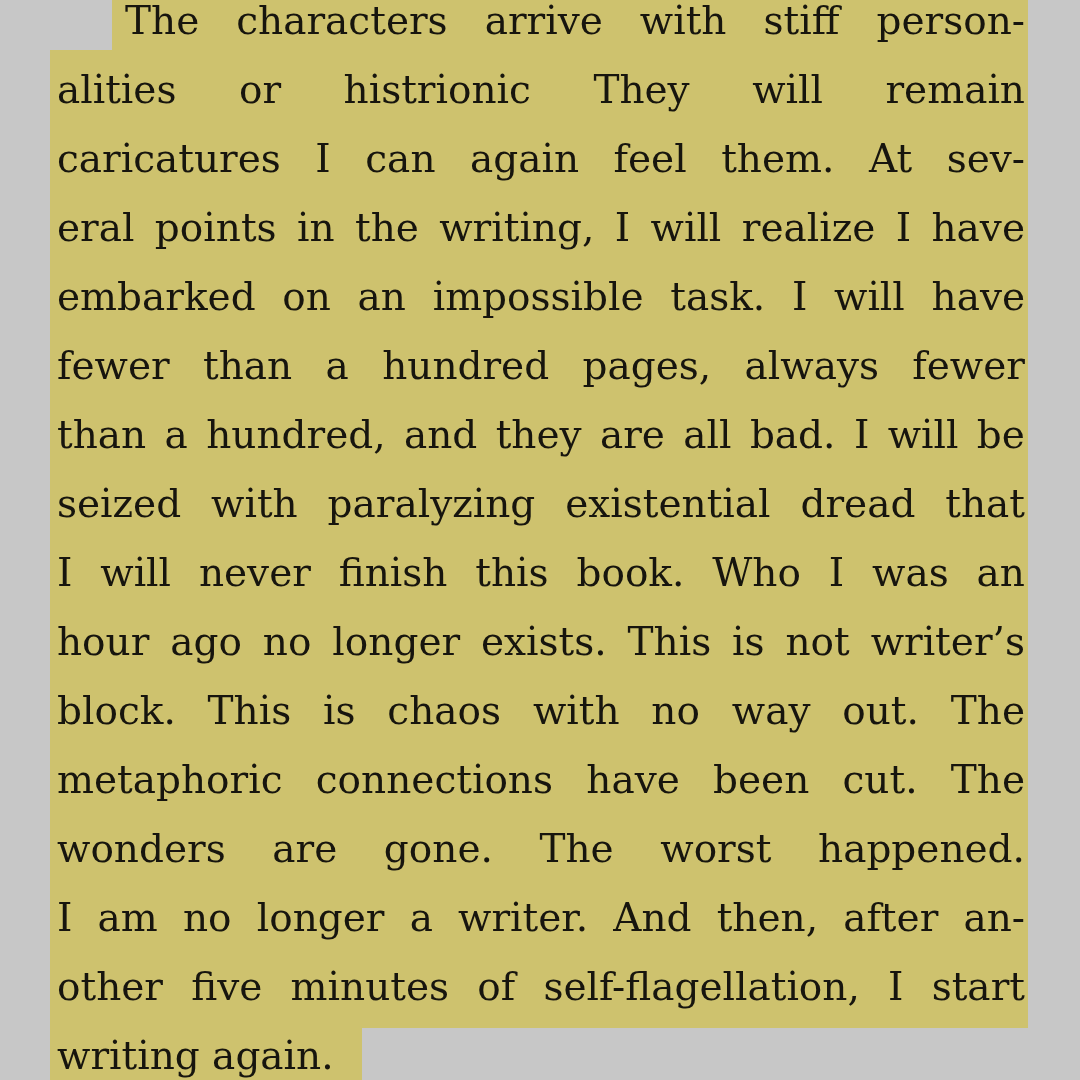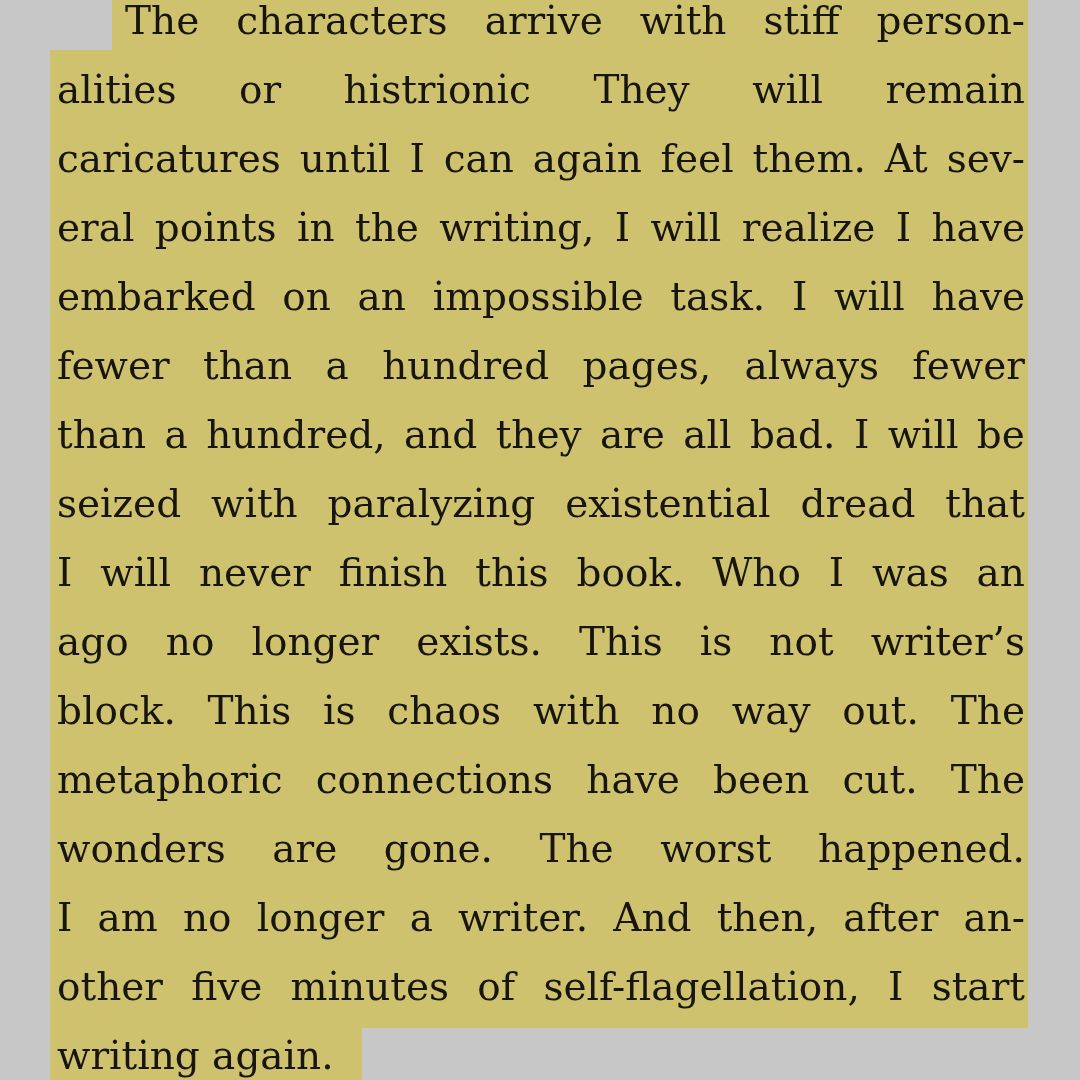--- a/index.html
+++ b/index.html
@@ -61,21 +61,20 @@
       <div class="line">
         <span>alities</span>
         <span>or</span>
         <span>histrionic</span>
         <span>They</span>
         <span>will</span>
         <span>remain</span>
       </div>
       <div class="line">
         <span>caricatures</span>
-        <span>until</span>
         <span>I</span>
         <span>can</span>
         <span>again</span>
         <span>feel</span>
         <span>them.</span>
         <span>At</span>
         <span>sev-</span>
       </div>
       <div class="line">
         <span>eral</span>
@@ -135,20 +134,21 @@
         <span>never</span>
         <span>finish</span>
         <span>this</span>
         <span>book.</span>
         <span>Who</span>
         <span>I</span>
         <span>was</span>
         <span>an</span>
       </div>
       <div class="line">
+        <span>hour</span>
         <span>ago</span>
         <span>no</span>
         <span>longer</span>
         <span>exists.</span>
         <span>This</span>
         <span>is</span>
         <span>not</span>
         <span>writer’s</span>
       </div>
       <div class="line">

